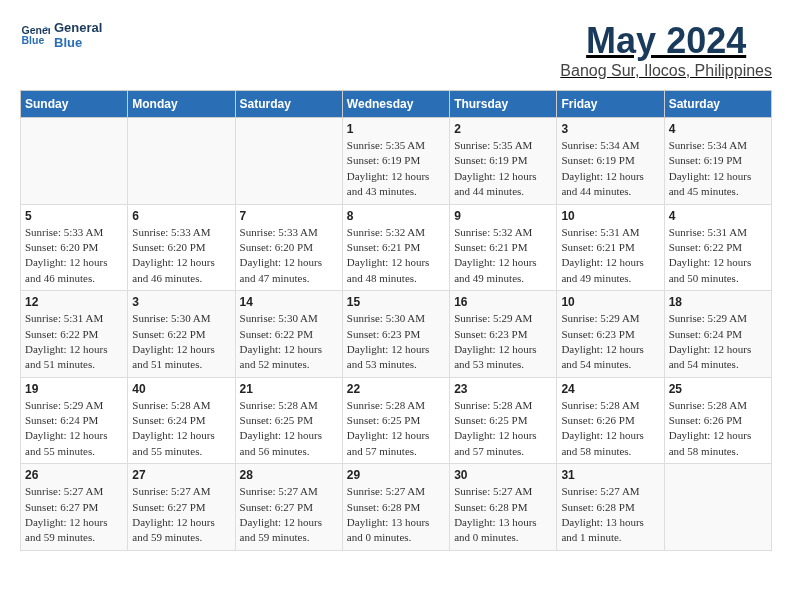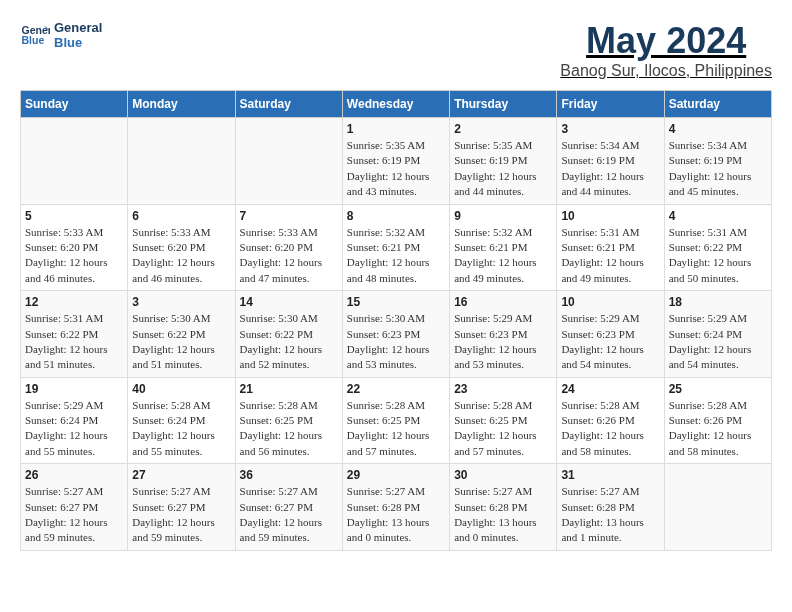--- a/index.html
+++ b/index.html
@@ -312,21 +312,21 @@
 and 59 minutes.</div>
         </td>
         <td>
           <span class="day-number">27</span>
           <div class="day-info" style="white-space: pre-line;">Sunrise: 5:27 AM
 Sunset: 6:27 PM
 Daylight: 12 hours
 and 59 minutes.</div>
         </td>
         <td>
-          <span class="day-number">36</span>
+          <span class="day-number">28</span>
           <div class="day-info" style="white-space: pre-line;">Sunrise: 5:27 AM
 Sunset: 6:27 PM
 Daylight: 12 hours
 and 59 minutes.</div>
         </td>
         <td>
           <span class="day-number">29</span>
           <div class="day-info" style="white-space: pre-line;">Sunrise: 5:27 AM
 Sunset: 6:28 PM
 Daylight: 13 hours

